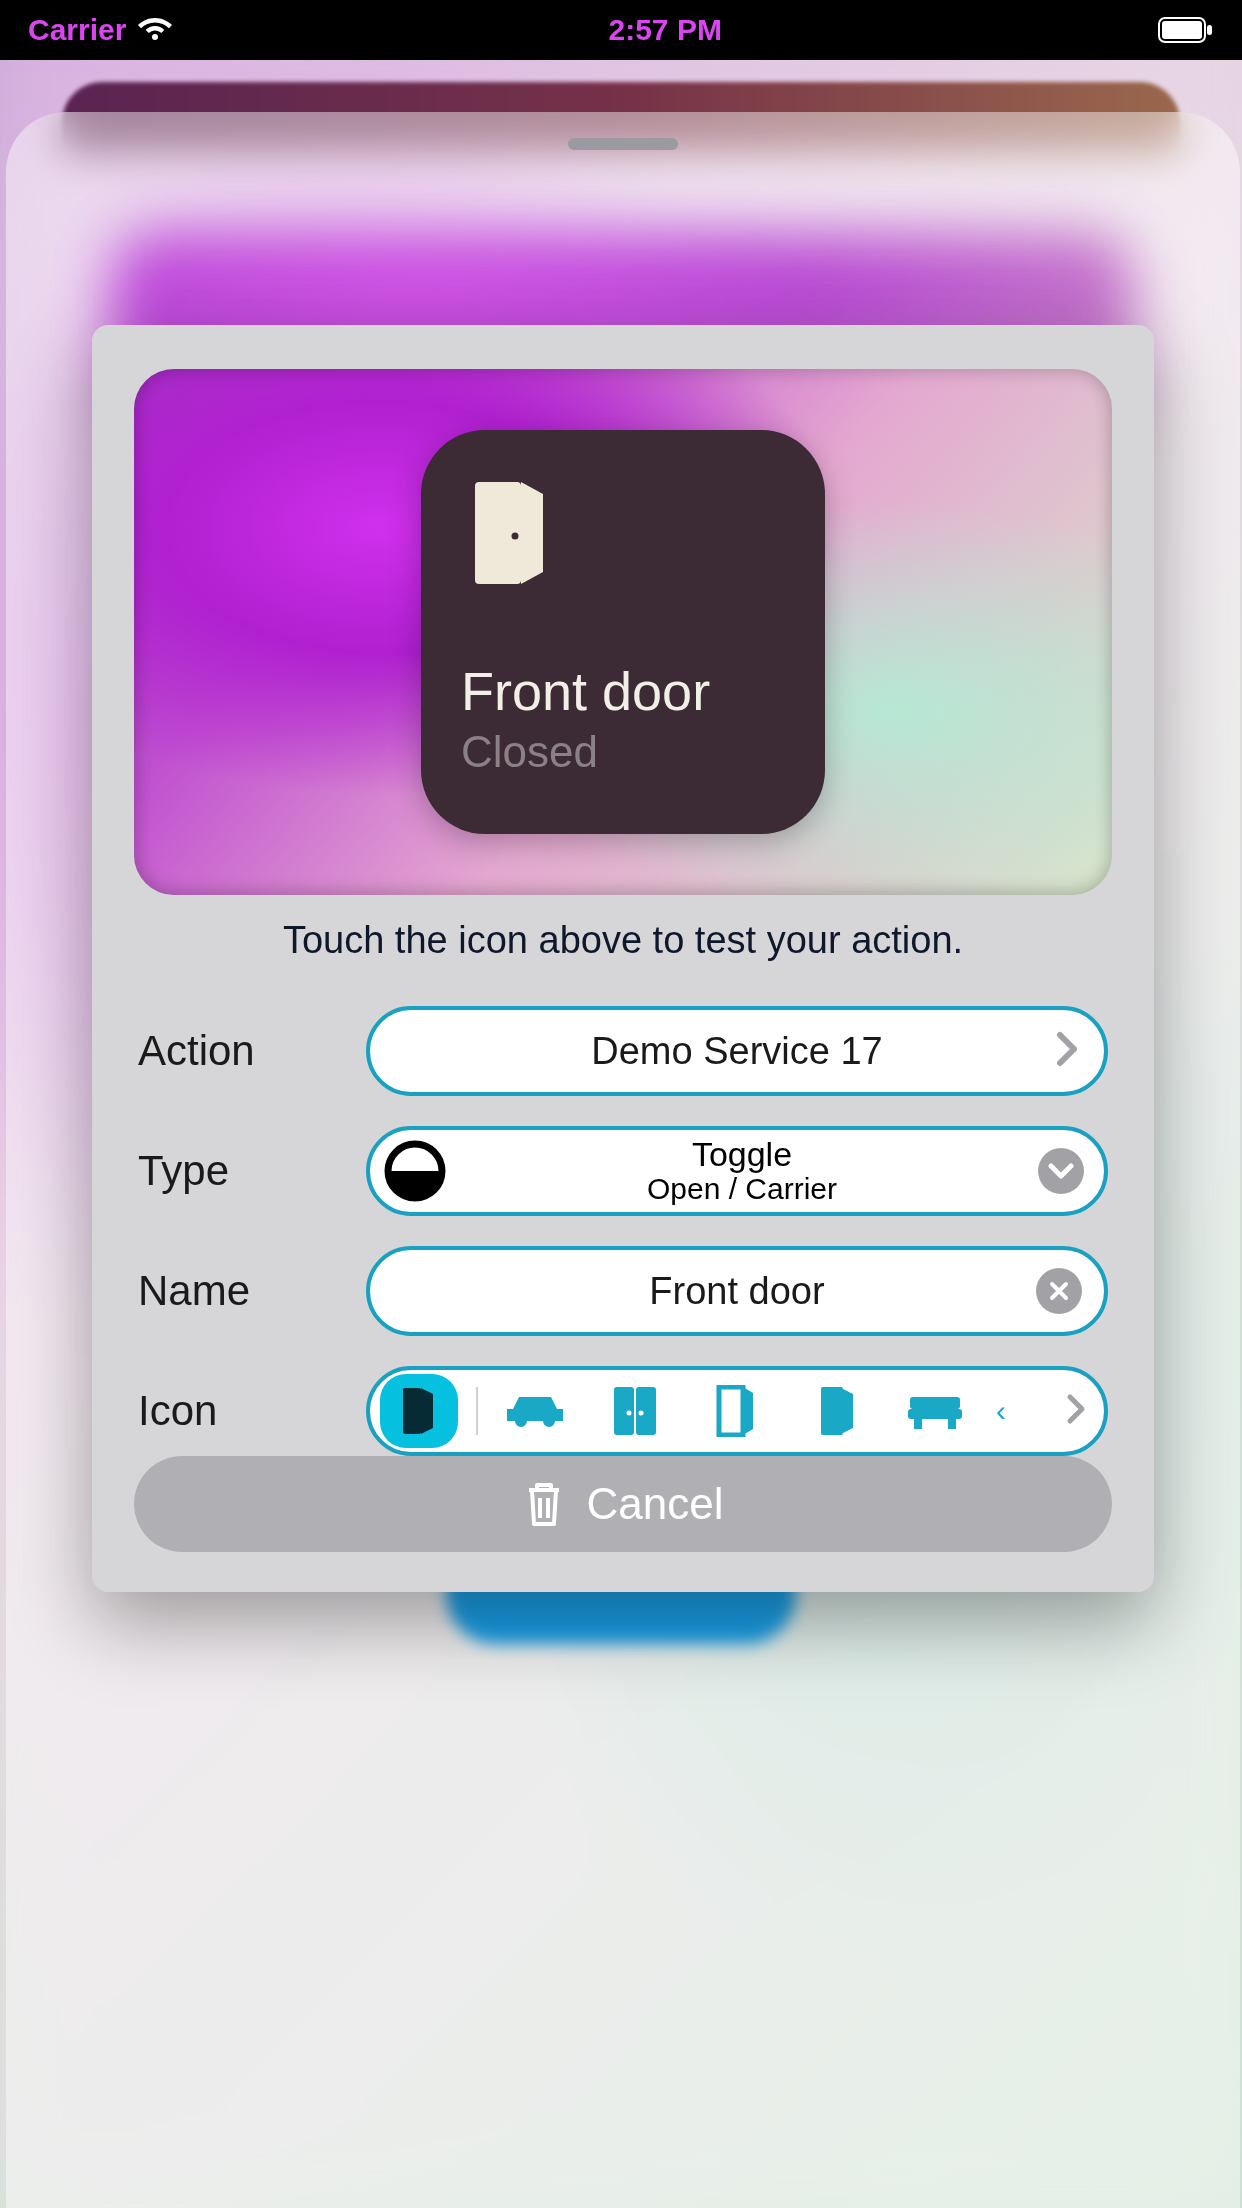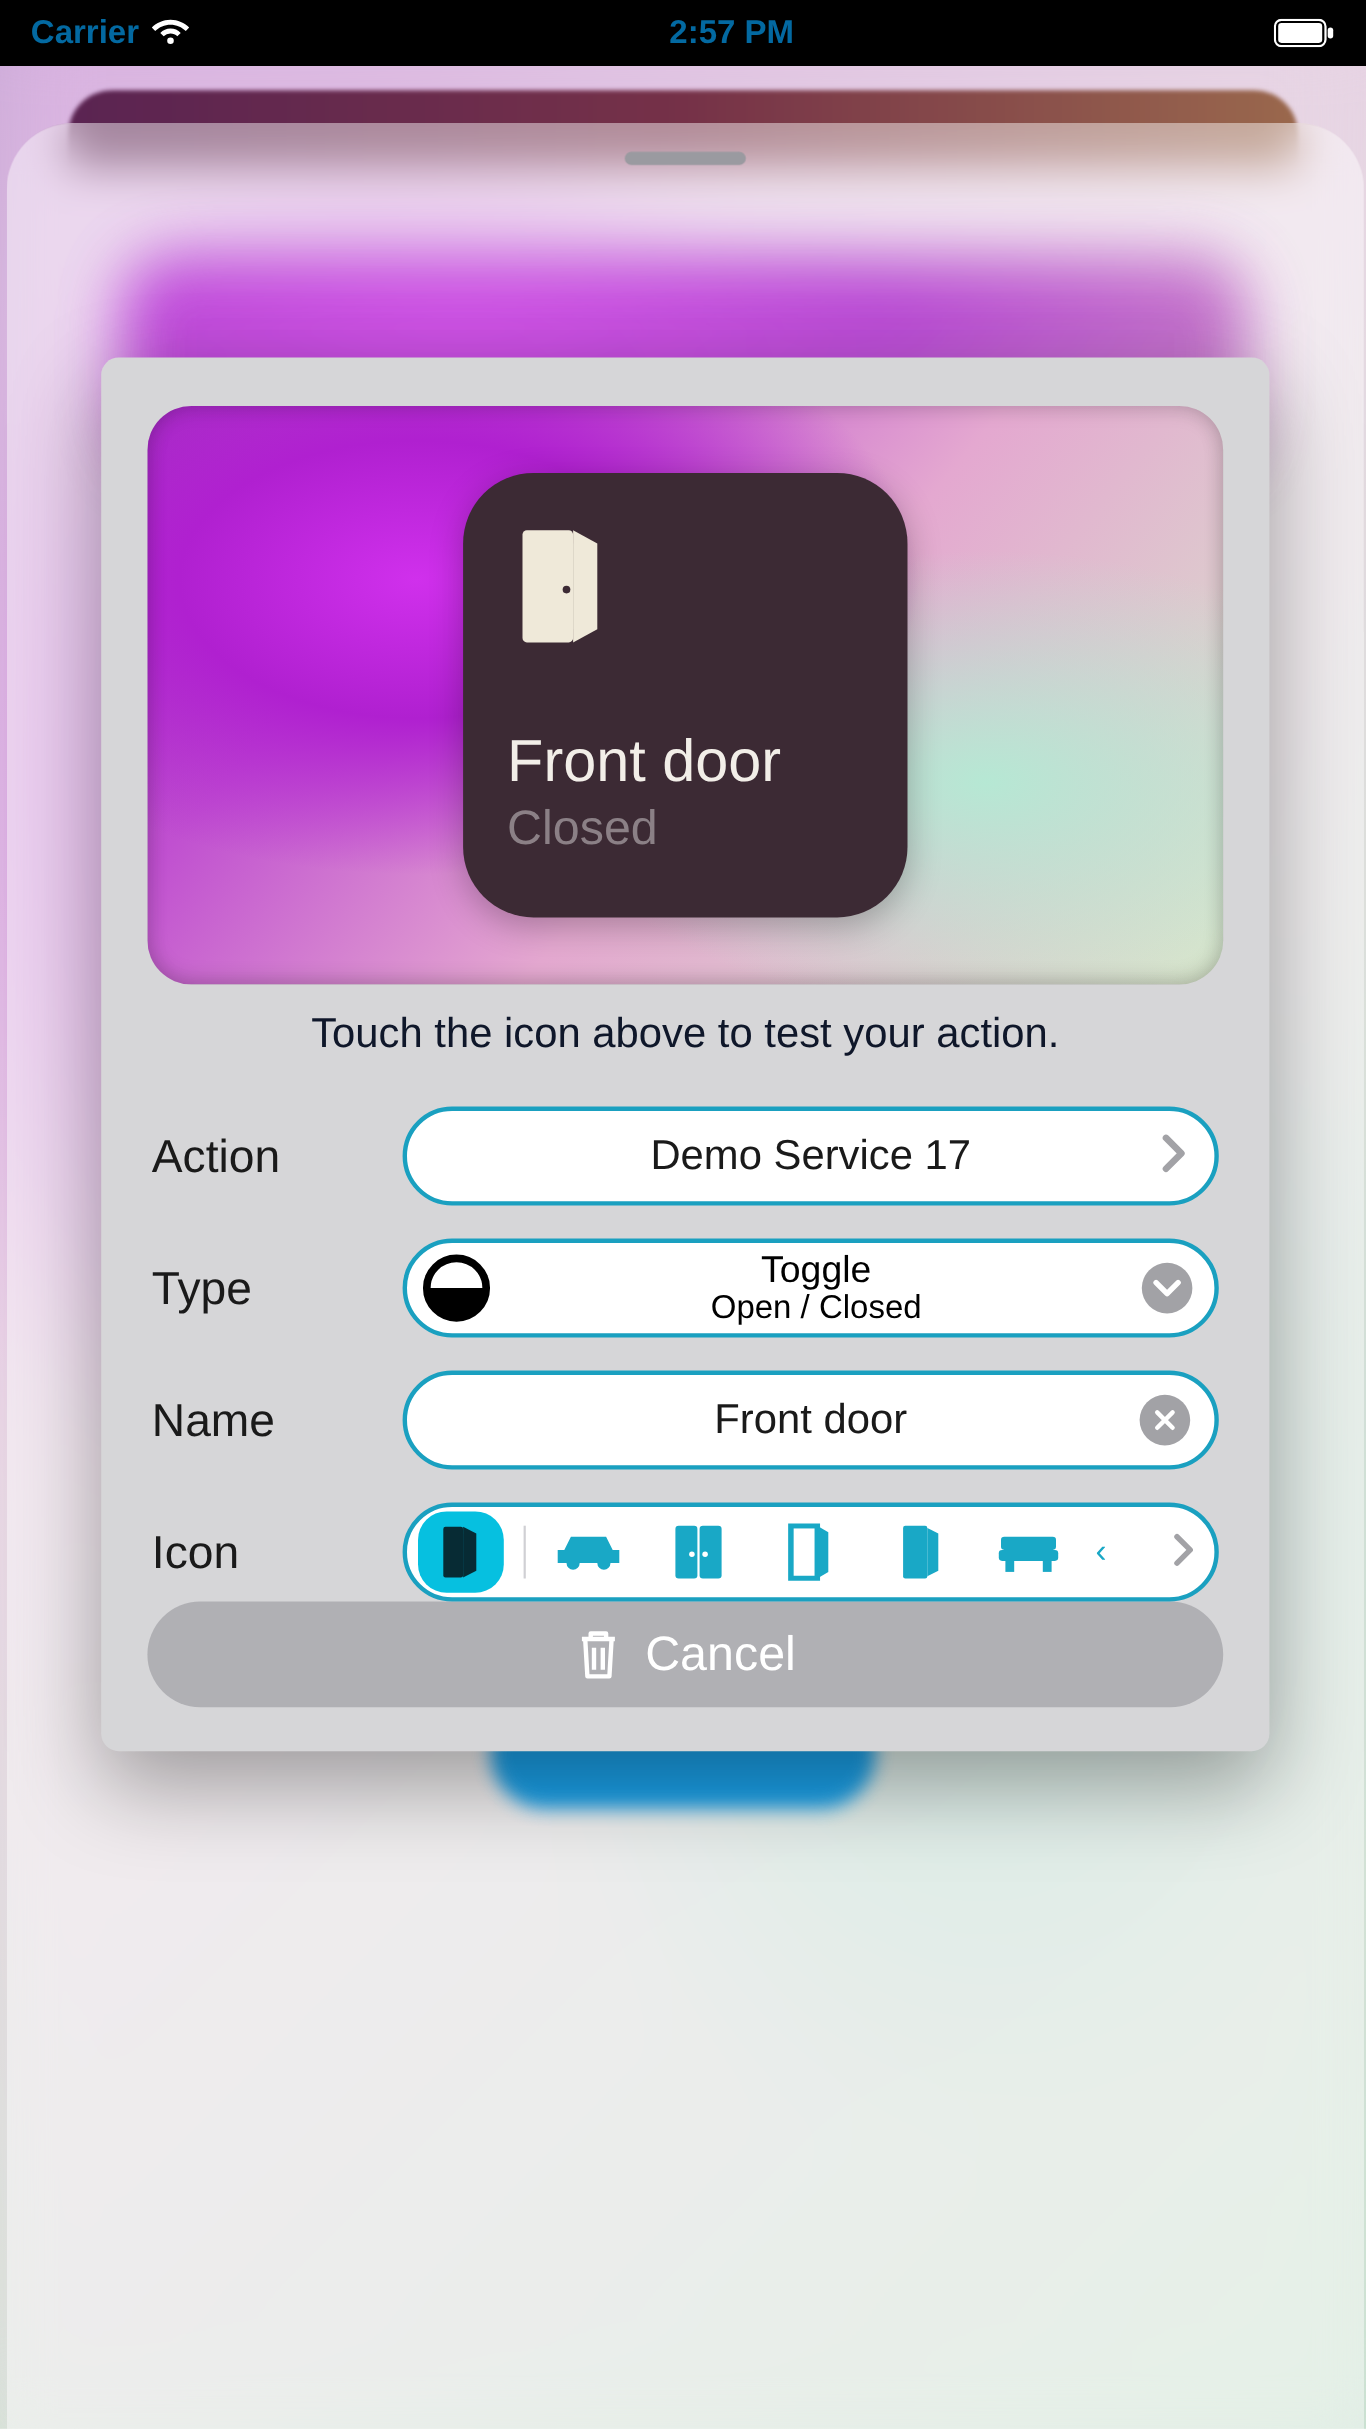--- a/index.html
+++ b/index.html
@@ -11,21 +11,21 @@
     position: absolute; inset: 0;
     background: radial-gradient(ellipse 55% 45% at 30% 35%, rgba(200,60,230,0.9), rgba(200,60,230,0) 70%),
                 radial-gradient(ellipse 50% 40% at 70% 60%, rgba(150,220,200,0.7), rgba(150,220,200,0) 70%),
                 linear-gradient(135deg, #d8b0e0 0%, #e8d8e4 40%, #d0e4d4 100%);
     filter: blur(40px);
   }
 
   
   .statusbar {
     position: absolute; top: 0; left: 0; right: 0; height: 60px;
-    background: #000; color: #0369a1;
+    background: #000; color: #d946ef;
     display: flex; align-items: center; justify-content: space-between;
     padding: 0 28px; font-size: 30px; font-weight: 600; z-index: 100;
   }
   .statusbar .sb-left { display:flex; align-items:center; gap:12px;}
   .statusbar .sb-right { display:flex; align-items:center; gap:10px;}
   .wifi-icon svg, .battery svg { display:block; }
 
   
   .peek1 {
     position:absolute; top:82px; left:62px; right:62px; height:70px;
@@ -192,21 +192,21 @@
       <div class="row-label">Type</div>
       <div class="field type-field">
         <span class="type-icon">
           <svg width="62" height="62" viewBox="0 0 62 62">
               <circle cx="31" cy="31" r="27" fill="none" stroke="#000" stroke-width="7"></circle>
               <path d="M4 31a27 27 0 0054 0z" fill="#000"></path>
             </svg>
         </span>
         <div class="type-mainwrap">
           <span class="type-main">Toggle</span>
-          <span class="type-sub">Open / Closed</span>
+          <span class="type-sub">Open / Carrier</span>
         </div>
         <span class="chev-circle">
           <svg width="26" height="16" viewBox="0 0 26 16">
               <path d="M3 3l10 10L23 3" stroke="#fff" stroke-width="5" fill="none" stroke-linecap="round" stroke-linejoin="round"></path>
             </svg>
         </span>
       </div>
     </div>
 
     <div class="row">

